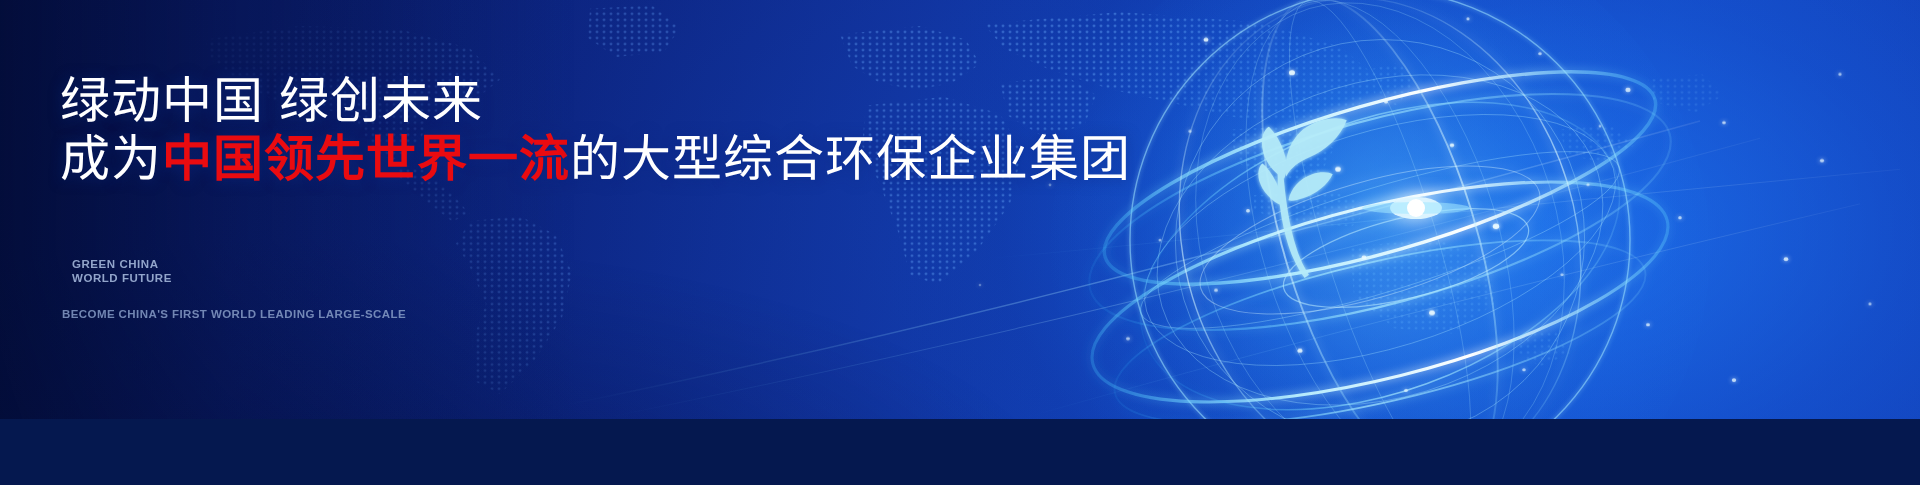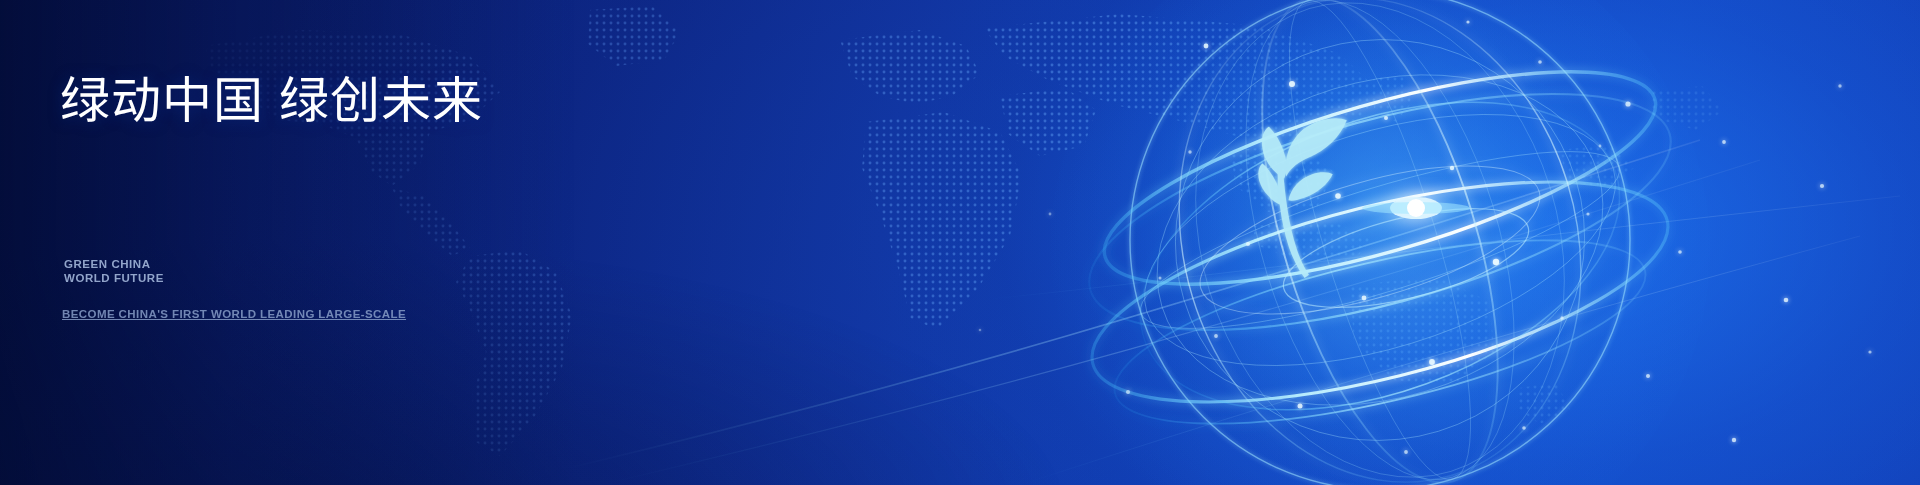--- a/index.html
+++ b/index.html
@@ -2,21 +2,21 @@
 <html lang="zh-CN"><head>
 <meta charset="utf-8">
 <title>Banner</title>
 <style>
   html,body{margin:0;padding:0;background:#05184f;}
   *{box-sizing:border-box;}
 
   .banner{
     position:relative;
     width:1920px;
-    height:485px;
+    height:419px;
     overflow:hidden;
     font-family:"Liberation Sans","DejaVu Sans",sans-serif;
     background:
       radial-gradient(ellipse 900px 620px at 1560px 230px,
          rgba(36,132,255,.55) 0%, rgba(24,96,220,.30) 38%,
          rgba(12,54,160,.10) 62%, rgba(0,0,0,0) 80%),
       radial-gradient(ellipse 1400px 900px at 1300px 250px,
          rgba(20,90,215,.42) 0%, rgba(12,52,158,.16) 55%, rgba(0,0,0,0) 78%),
       linear-gradient(100deg,
          #07165c 0%, #0a1c6b 14%, #0d2480 30%, #112e97 46%,
@@ -92,40 +92,40 @@
     letter-spacing:1px;
     color:#ffffff;
     white-space:nowrap;
     text-shadow:0 1px 14px rgba(10,40,130,.65);
     line-height:1;
   }
   .headline-2 .hl{ color:#ea0b10; font-weight:700; }
   .headline-2 .wh{ color:#ffffff; }
 
   .tagline{
-    position:absolute; left:4px; top:258px;
+    position:absolute; left:12px; top:258px;
     font-size:11.5px;
     font-weight:700;
     letter-spacing:.55px;
     line-height:13.5px;
     color:#9fb2d6;
     opacity:.92;
   }
   .tagline div{white-space:nowrap;}
 
   .subtagline{
     position:absolute; left:2px; top:308px;
     font-size:11.5px;
     font-weight:700;
     letter-spacing:.42px;
     line-height:13.5px;
     color:#8ea4cd;
     opacity:.80;
   }
-  .subtagline div{white-space:nowrap;text-decoration:underline;}
+  .subtagline div{white-space:nowrap;}
 </style>
 </head>
 <body>
 
 <div class="banner">
 
   <div class="worldmap">
     <svg viewBox="0 0 1920 485" preserveAspectRatio="none" xmlns="http://www.w3.org/2000/svg">
       <defs>
         <pattern id="dots" width="7" height="7" patternUnits="userSpaceOnUse">
@@ -359,20 +359,23 @@
       </g>
     </svg>
   </div>
 
   <div class="vignette"></div>
 
   <div class="copy">
 
     <div class="headline-1">绿动中国 绿创未来</div>
 
+    <div class="headline-2">
+      <span class="wh">成为</span><span class="hl">中国领先世界一流</span><span class="wh">的大型综合环保企业集团</span>
+    </div>
 
     <div class="tagline">
       <div>GREEN CHINA</div>
       <div>WORLD FUTURE</div>
     </div>
 
     <div class="subtagline">
       <div>BECOME CHINA'S FIRST WORLD LEADING LARGE-SCALE</div>
     </div>
 

